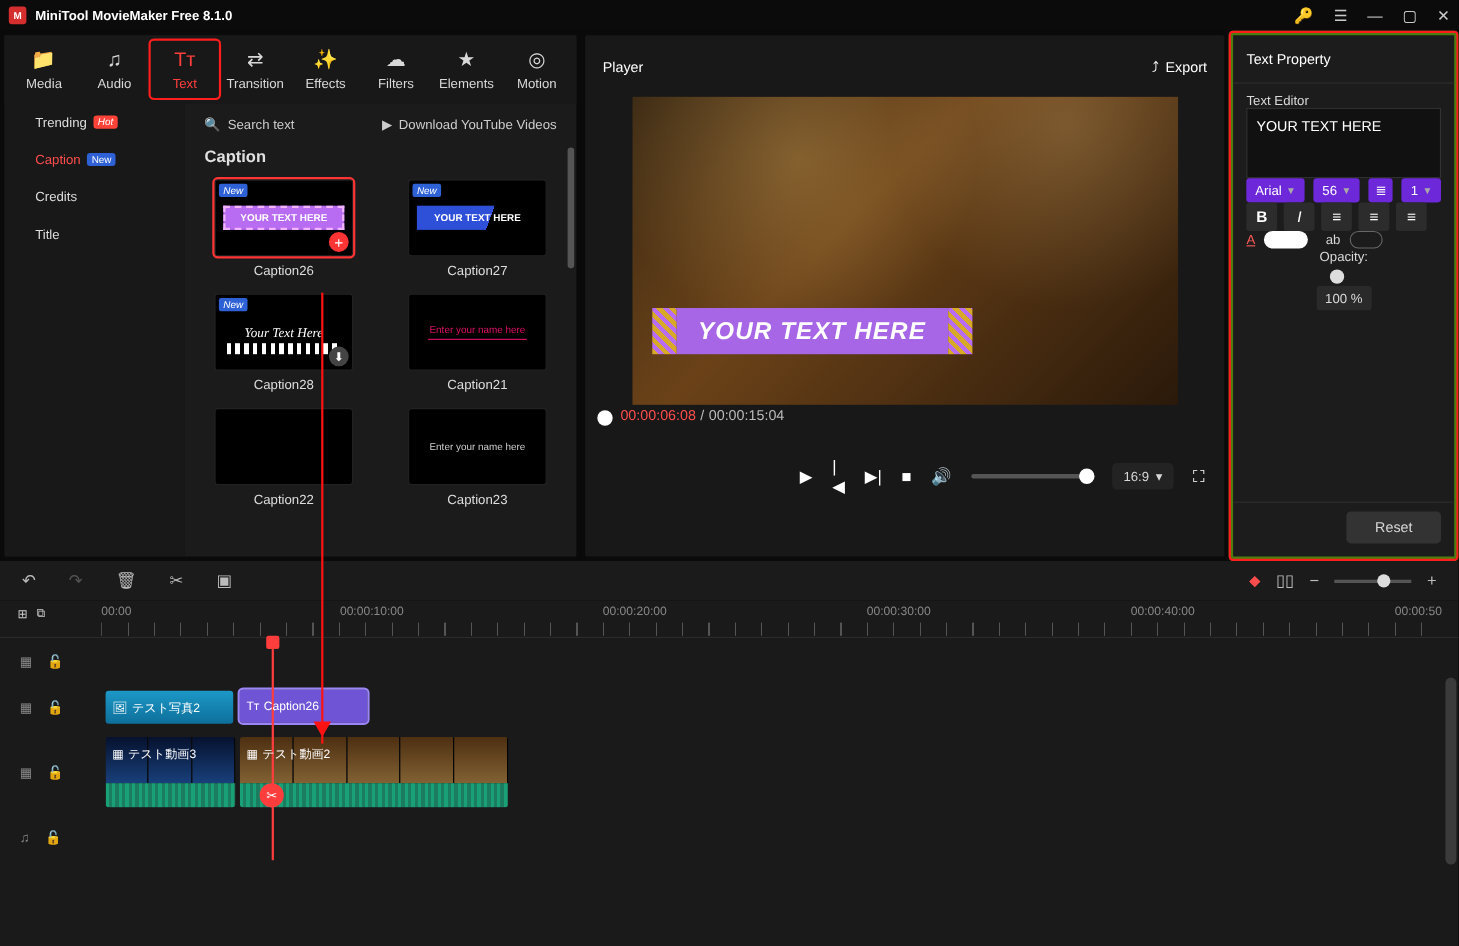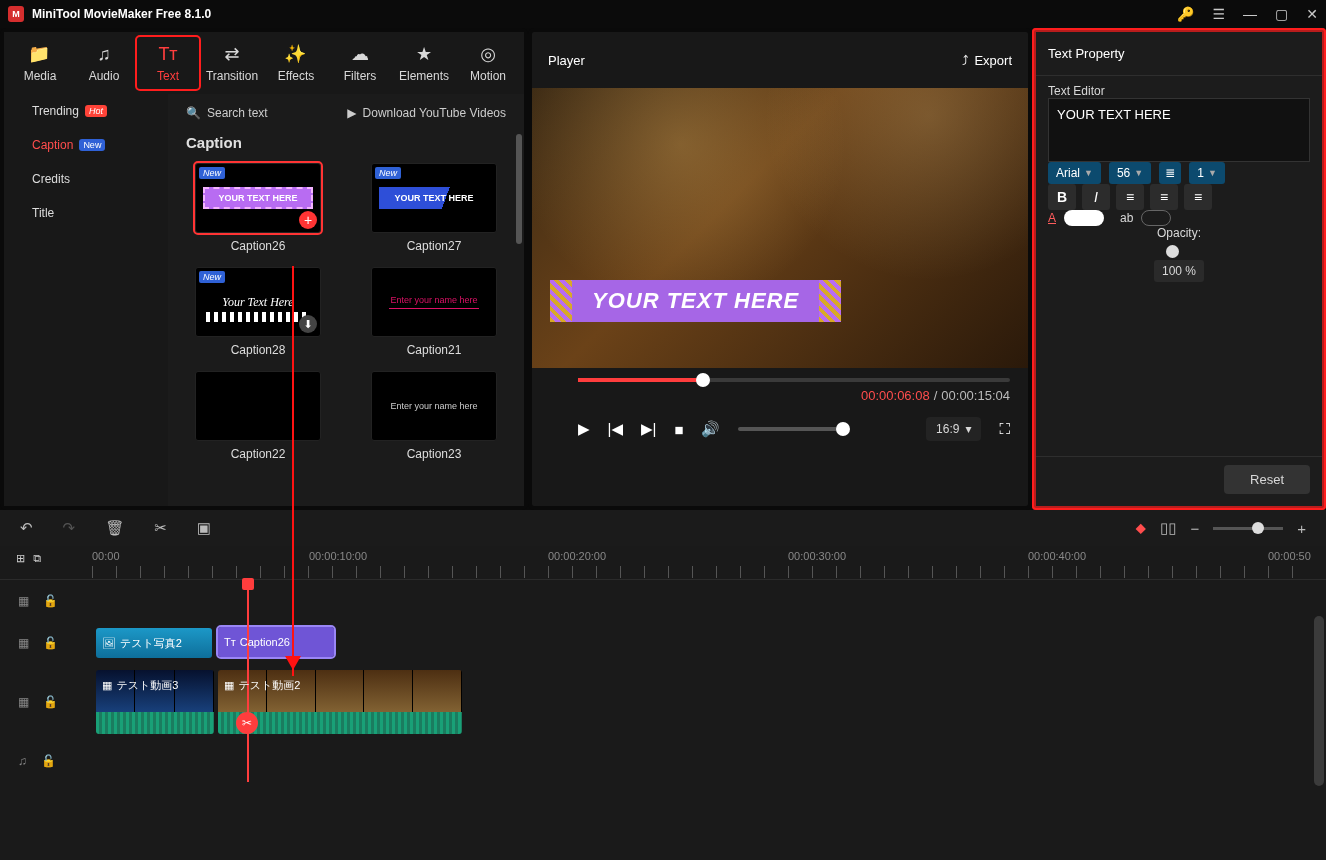--- a/index.html
+++ b/index.html
@@ -49,38 +49,38 @@
   .scrollbar{position:absolute;right:2px;top:40px;width:6px;height:110px;background:#555;border-radius:3px;}
   
   .player{ flex:1; background:#181818; display:flex;flex-direction:column; border:4px solid #0a0a0a;border-radius:6px;}
   .player-head{ height:56px;display:flex;align-items:center;padding:0 16px;color:#fff;font-size:13px;}
   .player-head .export{margin-left:auto;display:flex;align-items:center;gap:6px;cursor:pointer;}
   .preview{ margin:0 auto; width:496px;height:280px; background:#000; position:relative; background:linear-gradient(135deg,#3c2a14,#6b4218 40%,#2a190a); overflow:hidden;}
   .preview::before{content:"";position:absolute;inset:0;background:radial-gradient(circle at 30% 20%,rgba(255,210,120,.25),transparent 40%),radial-gradient(circle at 80% 10%,rgba(255,220,150,.2),transparent 35%);} 
   .caption-overlay{position:absolute;left:40px;bottom:46px;padding:8px 20px;background:#a666e6;color:#fff;font-weight:900;font-style:italic;font-size:22px;letter-spacing:1px;}
   .caption-overlay::before,.caption-overlay::after{content:"";position:absolute;top:0;bottom:0;width:22px;background:repeating-linear-gradient(45deg,#d8a928 0 4px,#b86cf2 4px 8px);} 
   .caption-overlay::before{left:-22px;} .caption-overlay::after{right:-22px;}
-  .pl-strip{height:120px;padding:10px 18px 0;display:flex;flex-direction:column;gap:14px;margin-left:28px;}
+  .pl-strip{height:120px;padding:10px 18px 0;display:flex;flex-direction:row;gap:14px;}
   .scrub{height:4px;background:#3a3a3a;position:relative;border-radius:2px;}
   .scrub .prog{position:absolute;left:0;top:0;bottom:0;width:29%;background:#ff3d3d;}
   .scrub .knob{position:absolute;left:29%;top:-5px;width:14px;height:14px;border-radius:50%;background:#fff;transform:translateX(-50%);}
   .tc-row{display:flex;justify-content:flex-end;gap:4px;font-size:13px;margin-top:-8px;}
   .tc-cur{color:#ff4d4d;} .tc-tot{color:#bbb;}
   .pl-ctr{display:flex;align-items:center;gap:18px;}
   .pl-ctr .ic{font-size:15px;color:#fff;cursor:pointer;}
   .vol{flex:0 0 110px;height:4px;background:#555;border-radius:2px;position:relative;}
   .vol::after{content:"";position:absolute;right:-2px;top:-5px;width:14px;height:14px;border-radius:50%;background:#fff;}
   .aspect-sel{margin-left:auto;display:flex;align-items:center;gap:6px;background:#232323;padding:5px 10px;border-radius:4px;}
   
-  .prop{ width:312px; background:#1c1c1c; outline:2px solid #ff1d1d; outline-offset:-2px;border-radius:4px; padding:0 0 12px; display:flex;flex-direction:column; border:4px solid #b91c1c;}
+  .prop{ width:312px; background:#1c1c1c; outline:2px solid #ff1d1d; outline-offset:-2px;border-radius:4px; padding:0 0 12px; display:flex;flex-direction:column; border:4px solid #4d7c0f;}
   .prop-head{ padding:14px 12px;font-size:13px;color:#fff;}
   .prop-body{ padding:8px 12px; display:flex;flex-direction:column;border-top:1px solid #2e2e2e;}
   .textarea{ background:#111;height:64px;padding:8px;color:#fff;font-size:13px;border:1px solid #333;}
   .row{display:flex;gap:8px;align-items:center;}
-  .sel{background:#0c4a6e;padding:4px 8px;border-radius:3px;display:flex;align-items:center;gap:4px;font-size:12px;color:#fff;}
+  .sel{background:#6d28d9;padding:4px 8px;border-radius:3px;display:flex;align-items:center;gap:4px;font-size:12px;color:#fff;}
   .sel .car{font-size:9px;color:#aaa;}
   .btnset{display:flex;gap:6px;}
   .fbtn{width:28px;height:26px;background:#2c2c2c;border-radius:3px;display:flex;align-items:center;justify-content:center;font-size:14px;color:#fff;cursor:pointer;}
   .pill{width:40px;height:16px;border-radius:8px;background:#fff;}
   .pill.stroke{width:30px;border:1px solid #666;background:transparent;}
   .op-row{display:flex;align-items:center;gap:10px;flex-direction:column;}
   .op-track{flex:1;height:3px;background:#555;position:relative;}
   .op-track::after{content:"";position:absolute;right:0;top:-5px;width:13px;height:13px;border-radius:50%;background:#ddd;}
   .op-val{background:#2a2a2a;padding:4px 8px;border-radius:3px;font-size:12px;}
   .reset-row{margin-top:auto;padding:8px 12px 0;display:flex;justify-content:flex-end;border-top:1px solid #2e2e2e;}

